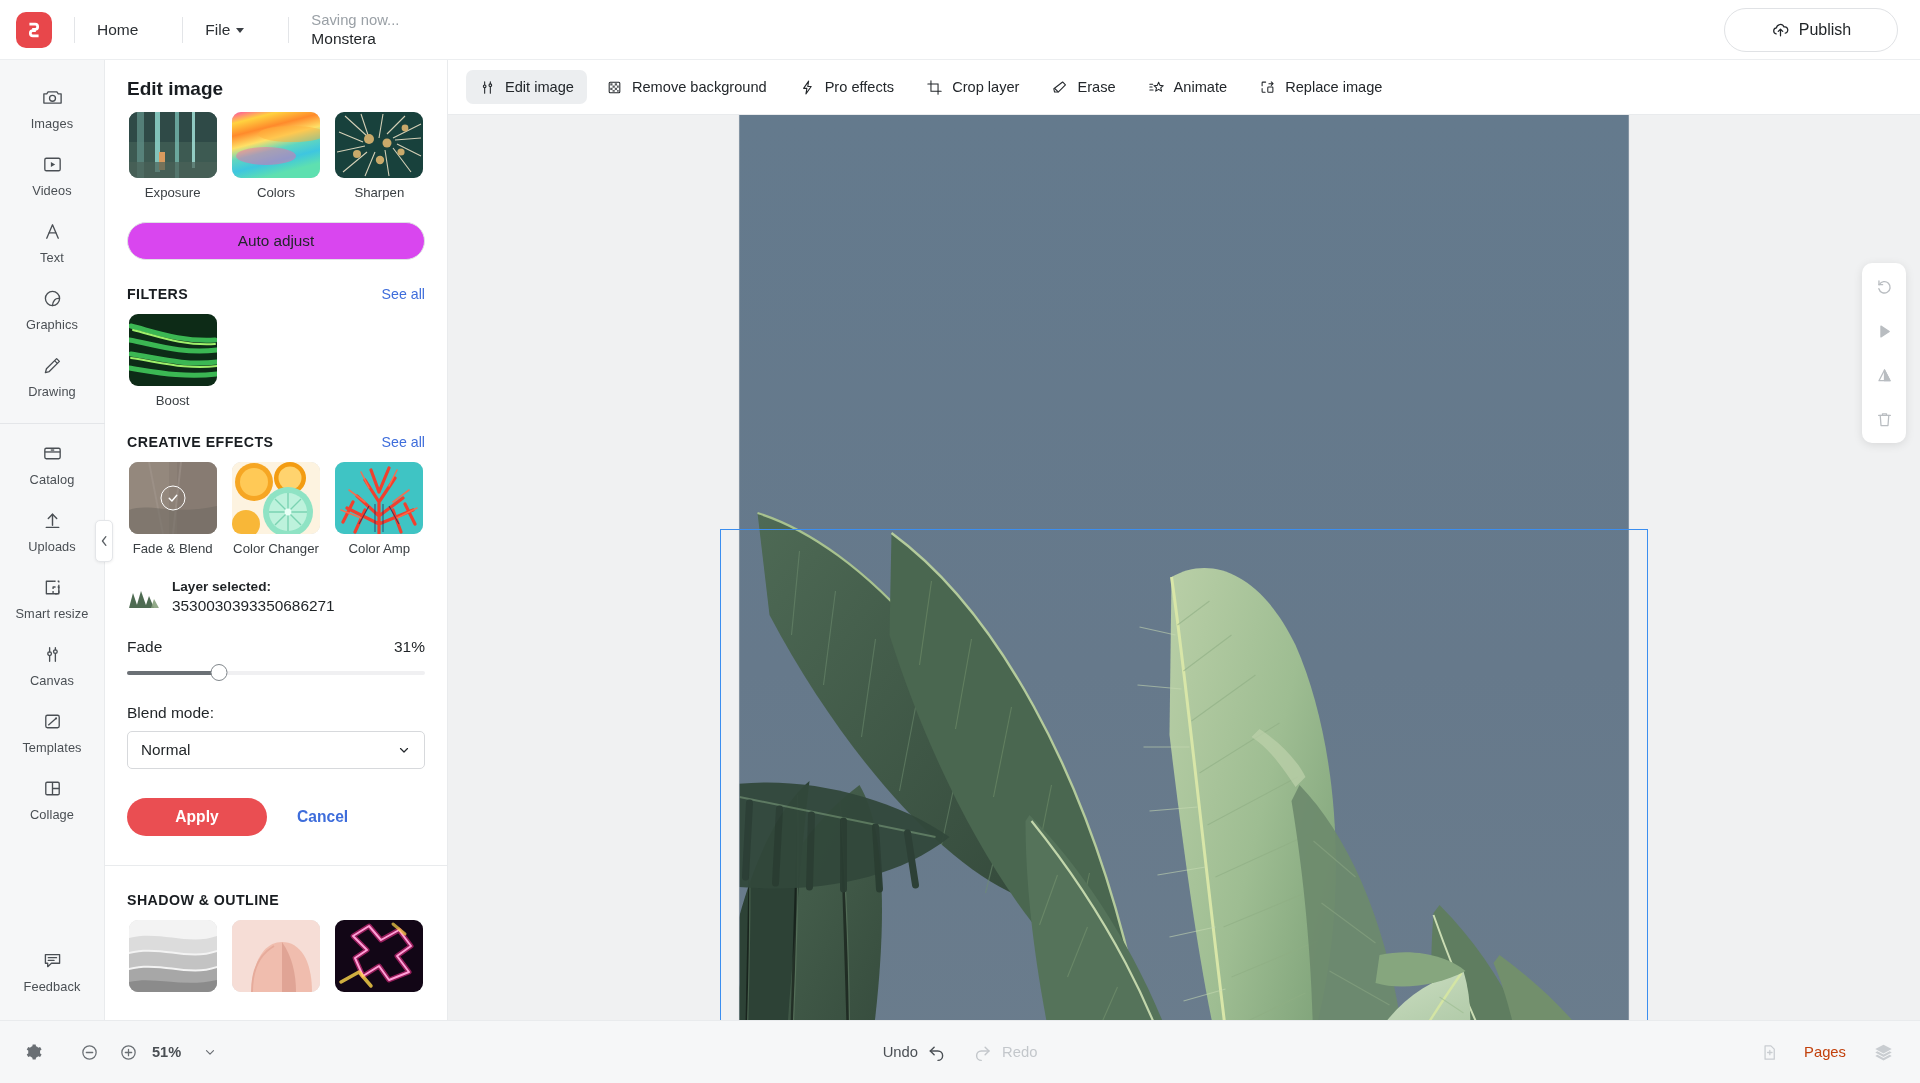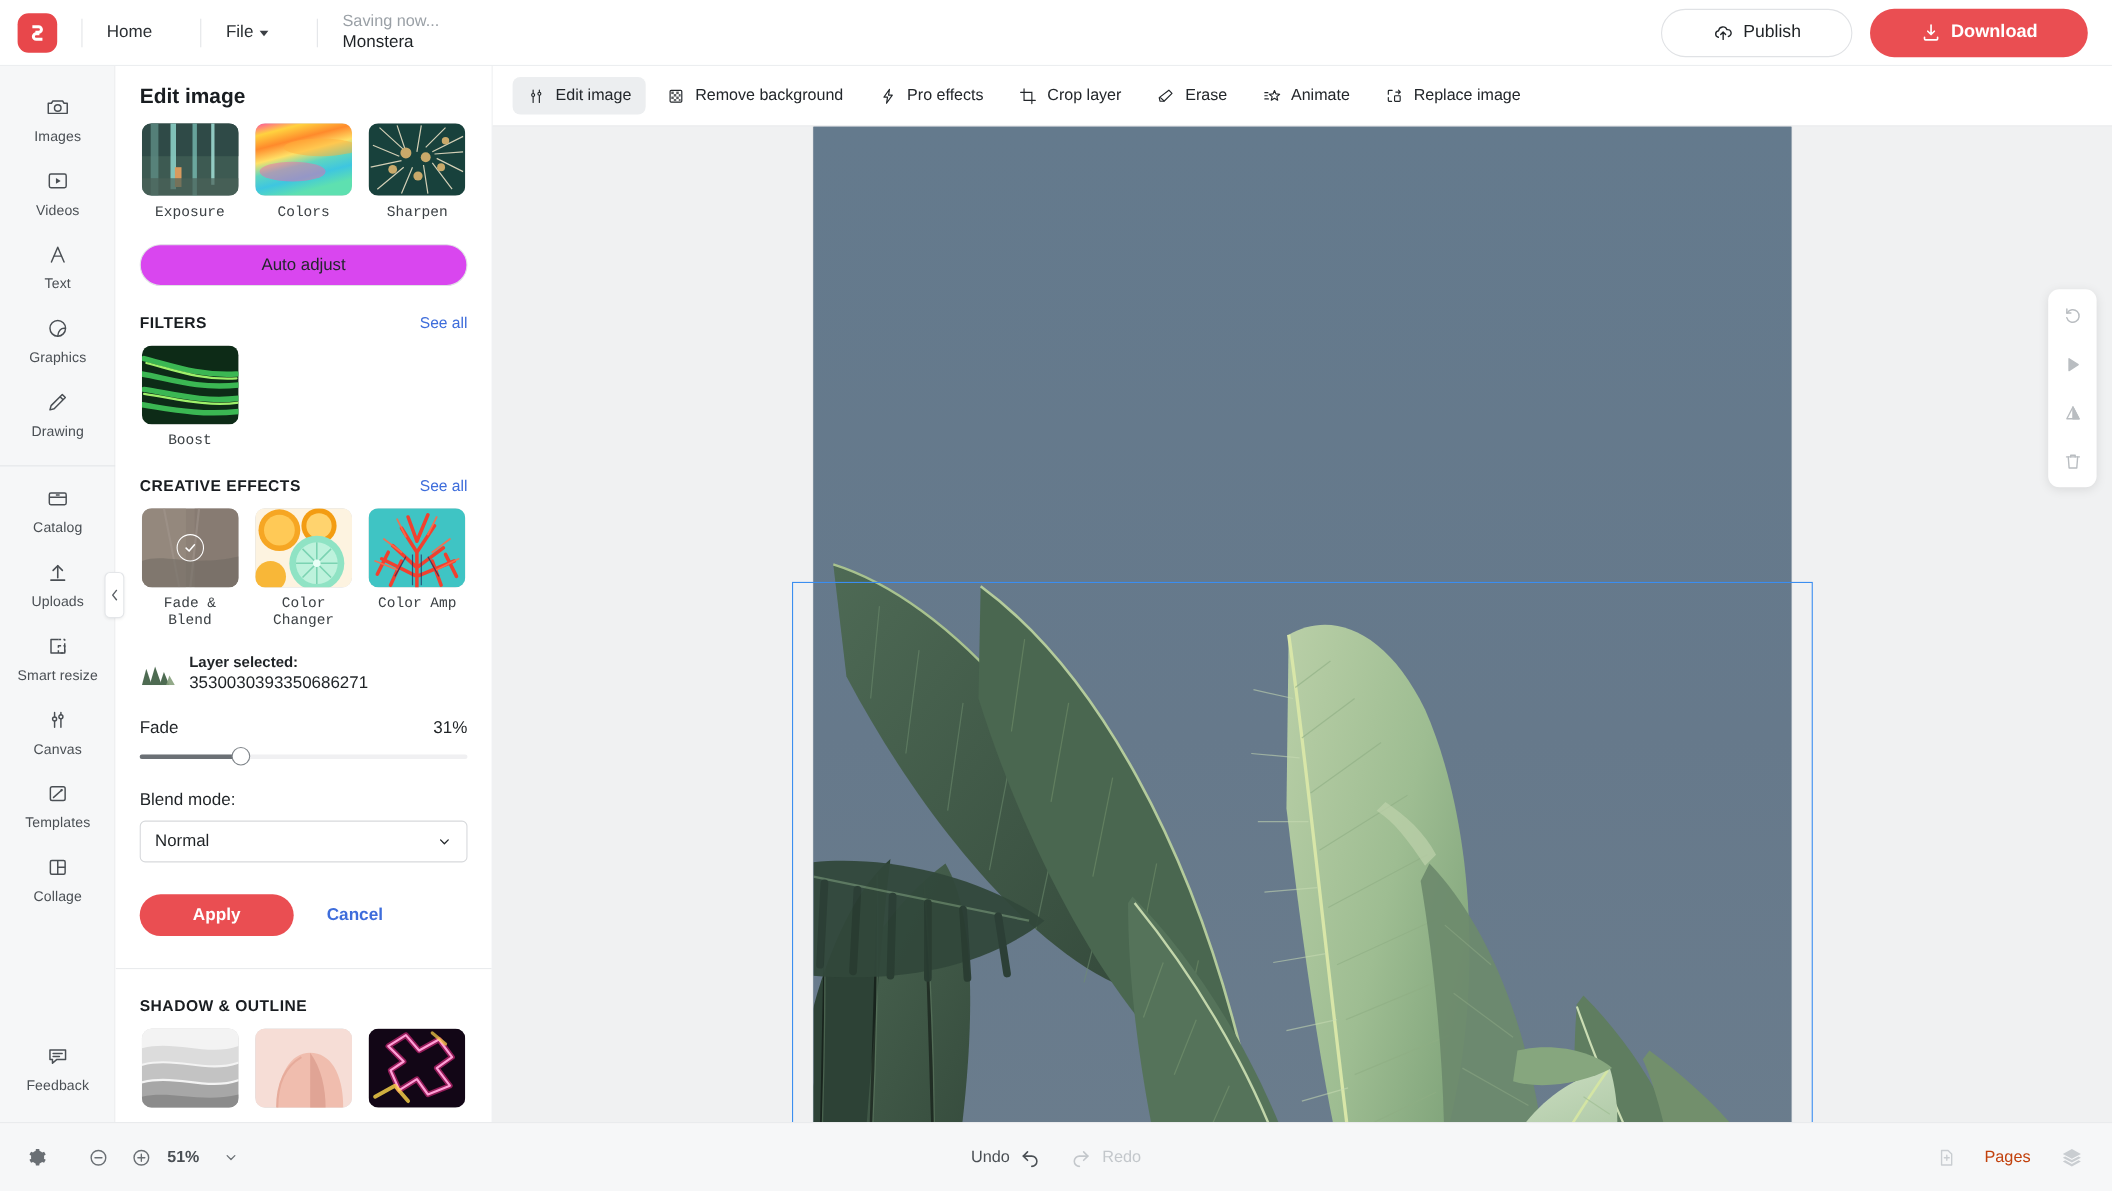--- a/index.html
+++ b/index.html
@@ -44,21 +44,21 @@
     border: none; border-radius: 24px; background:#EA4E52;
     font-size: 16.5px; font-weight: 700; color:#fff; cursor:pointer;
   }
 
   
   .body-row { display: flex; flex: 1 1 auto; min-height: 0; position: relative; }
 
   
   .rail {
     width: 105px; min-width:105px; background: #f6f7f8; border-right: 1px solid #e9ebed;
-    display:flex; flex-direction:column; position: relative;
+    display:flex; flex-direction:column; align-items:center; position: relative;
     padding-top: 14px;
   }
   .rail-item {
     width: 105px; padding: 12px 0 10px; display:flex; flex-direction:column;
     align-items:center; gap:7px; cursor:pointer; color:#4a4f54;
   }
   .rail-item .lbl { font-size: 12.8px; color:#4a4f54; letter-spacing:.1px; }
   .rail-sep { width:105px; height:1px; background:#e4e6e9; margin: 14px 0 6px; }
   .rail-spacer { flex: 1 1 auto; }
   .rail-feedback { margin-bottom: 16px; }
@@ -70,21 +70,21 @@
   }
 
   
   .panel {
     width: 343px; min-width:343px; background:#ffffff; border-right: 1px solid #e9ebed;
     position: relative; overflow: hidden;
   }
   .panel-scroll { position:absolute; inset:0; overflow:hidden; padding: 0 22px; }
   .panel-title { font-size: 19px; font-weight: 700; color:#191d21; padding: 18px 0 12px; }
   .thumb-grid { display:grid; grid-template-columns: repeat(3, 1fr); gap: 12px; }
-  .thumb-cell { display:flex; flex-direction:column; align-items:center; gap:7px; cursor:pointer;font-family:Liberation Mono, monospace; }
+  .thumb-cell { display:flex; flex-direction:column; align-items:center; gap:7px; cursor:pointer; }
   .thumb {
     width: 88px; height: 66px; border-radius: 9px; overflow:hidden; position:relative;
     background:#ddd;
   }
   .thumb.sq { height: 72px; }
   .thumb-lbl { font-size: 13.2px; color:#3b4044; text-align:center; }
   .auto-adjust {
     margin: 22px 0 4px; width: 100%; height: 38px; border-radius: 20px;
     border:1px solid #e0e2e5; background:#d946ef; font-size:15.3px; color:#23272b;
     cursor:pointer; display:flex; align-items:center; justify-content:center;
@@ -207,29 +207,20 @@
     </div>
     <div class="tb-right">
       <button class="btn-publish">
         <span>
           <svg width="19" height="19" viewBox="0 0 24 24" fill="none" stroke="#23272b" stroke-width="1.6" stroke-linecap="round" stroke-linejoin="round">
             <path d="M6.5 17.5A3.8 3.8 0 0 1 6.8 10a5 5 0 0 1 9.6-1.2A3.6 3.6 0 0 1 18 16.6"></path>
             <path d="M12 20v-8M9.2 14.4 12 11.6l2.8 2.8"></path>
           </svg>
         </span>
         <span>Publish</span>
-      </button>
-      <button class="btn-download">
-        <span>
-          <svg width="19" height="19" viewBox="0 0 24 24" fill="none" stroke="#fff" stroke-width="1.9" stroke-linecap="round" stroke-linejoin="round">
-            <path d="M12 3.5v10.5M8.2 10.6 12 14.4l3.8-3.8"></path>
-            <path d="M4.5 17.5v1.8a1.2 1.2 0 0 0 1.2 1.2h12.6a1.2 1.2 0 0 0 1.2-1.2v-1.8"></path>
-          </svg>
-        </span>
-        <span>Download</span>
       </button>
     </div>
   </div>
 
   <div class="body-row">
 
     <div class="rail">
 
       <div class="rail-item">
         <span>

